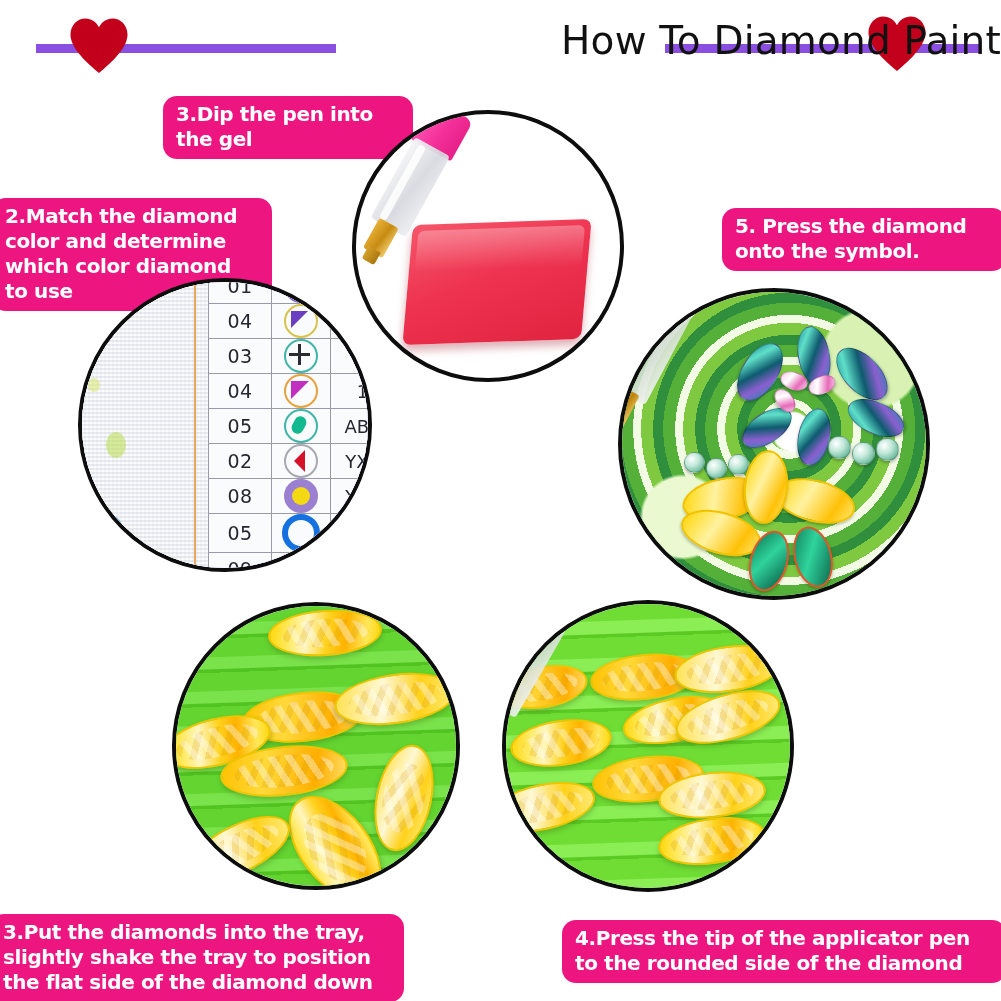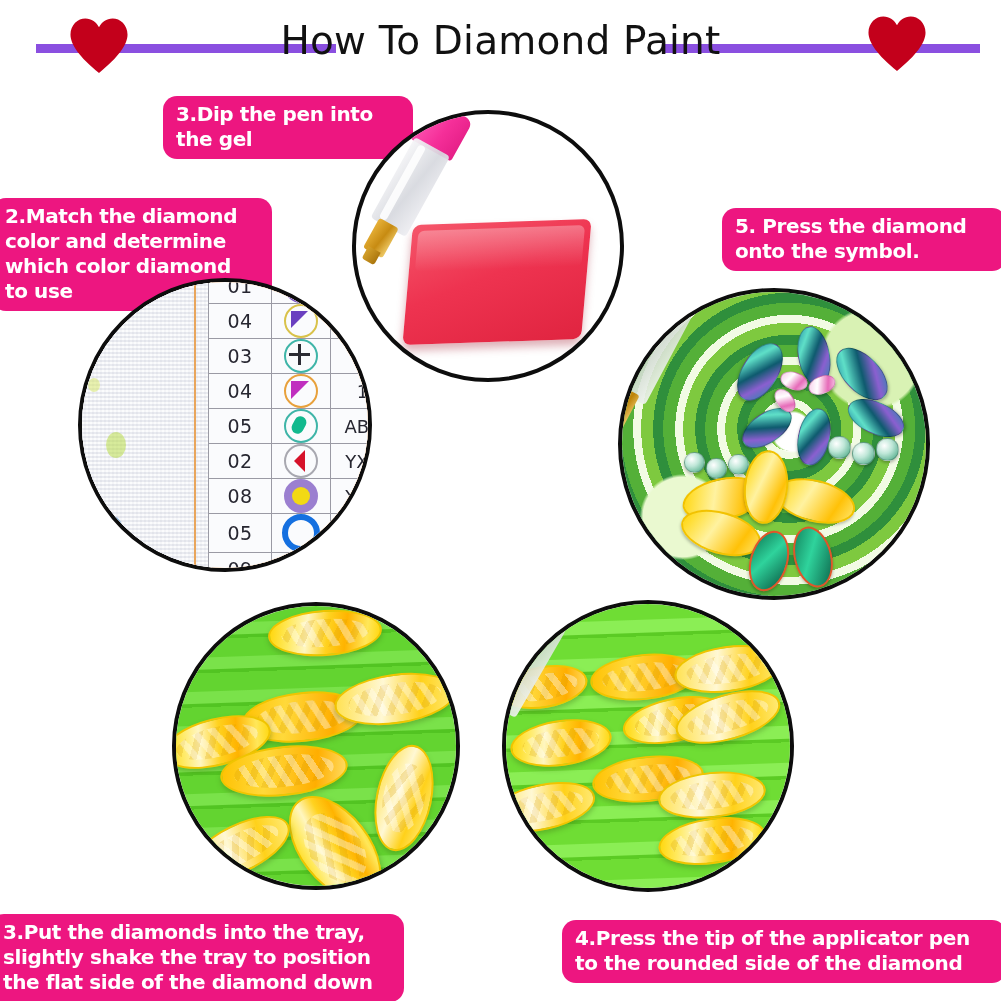--- a/index.html
+++ b/index.html
@@ -33,21 +33,21 @@
     width: 62px;
     height: 62px;
   }
   .heart.left  { left: 68px;  top: 16px; }
   .heart.right { left: 866px; top: 14px; }
 
   .page-title {
     position: absolute;
     left: 0; right: 0;
     top: 16px;
-    text-align: center;
+    text-align: right;
     font-size: 39px;
     line-height: 50px;
     color: #111111;
     letter-spacing: .2px;
     white-space: nowrap;
     font-family: "DejaVu Sans", sans-serif;
     font-weight: 400;
   }
 
   
@@ -259,21 +259,21 @@
   }
   .orange-line {
     position: absolute; top: 0; bottom: 0; width: 2px;
     background: #e9a65c;
   }
   .chart-table {
     position: absolute;
     left: 126px; top: -14px;
     width: 210px;
     border-collapse: collapse;
-    background: #fdba74;
+    background: #c4b5fd;
     font-family: "DejaVu Sans", sans-serif;
   }
   .chart-table td {
     border: 1px solid #9a9aa4;
     height: 31px;
     font-size: 19px;
     color: #262630;
     text-align: center;
     padding: 0;
     background: #fafbfd;

